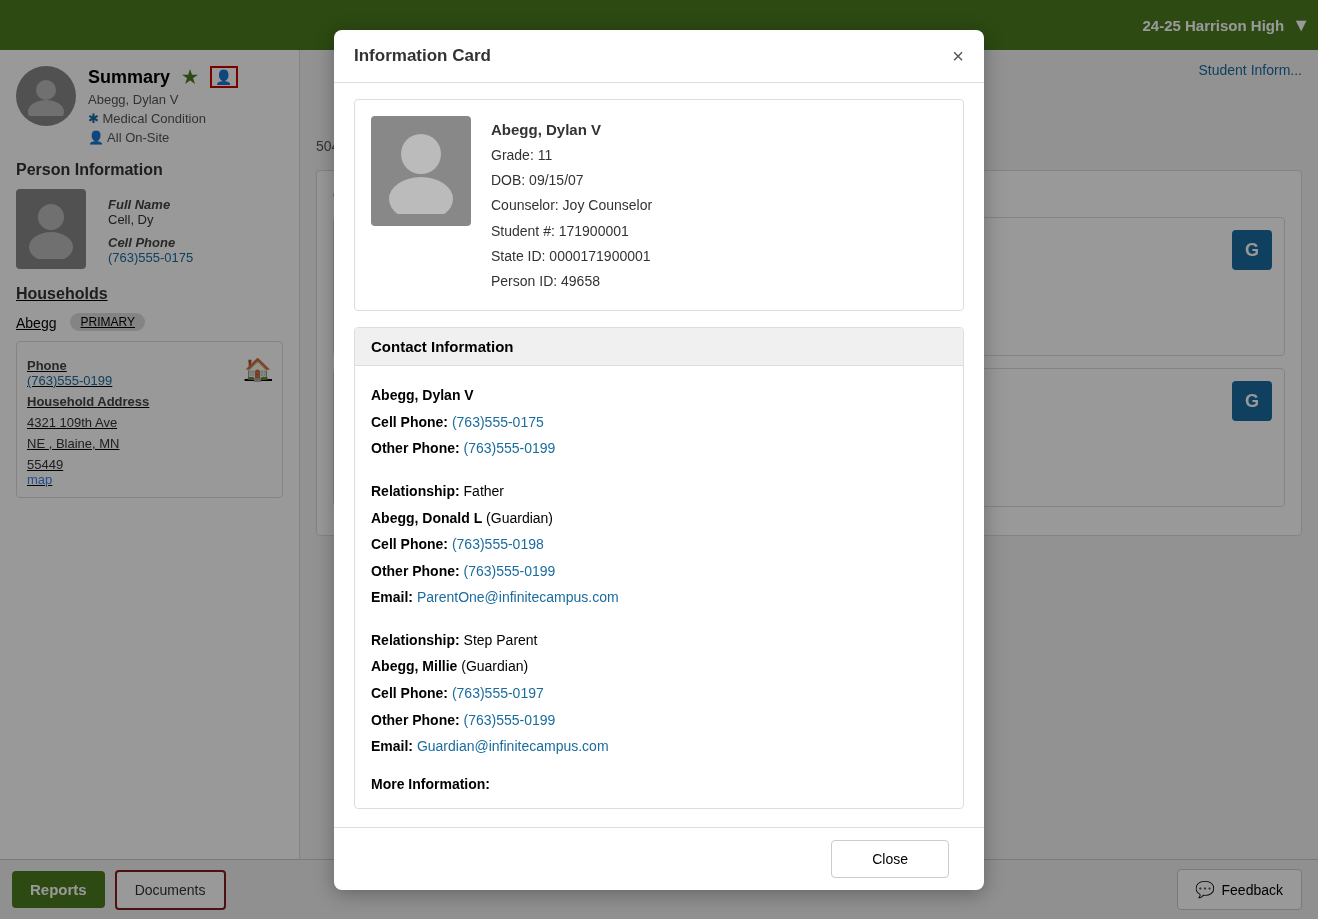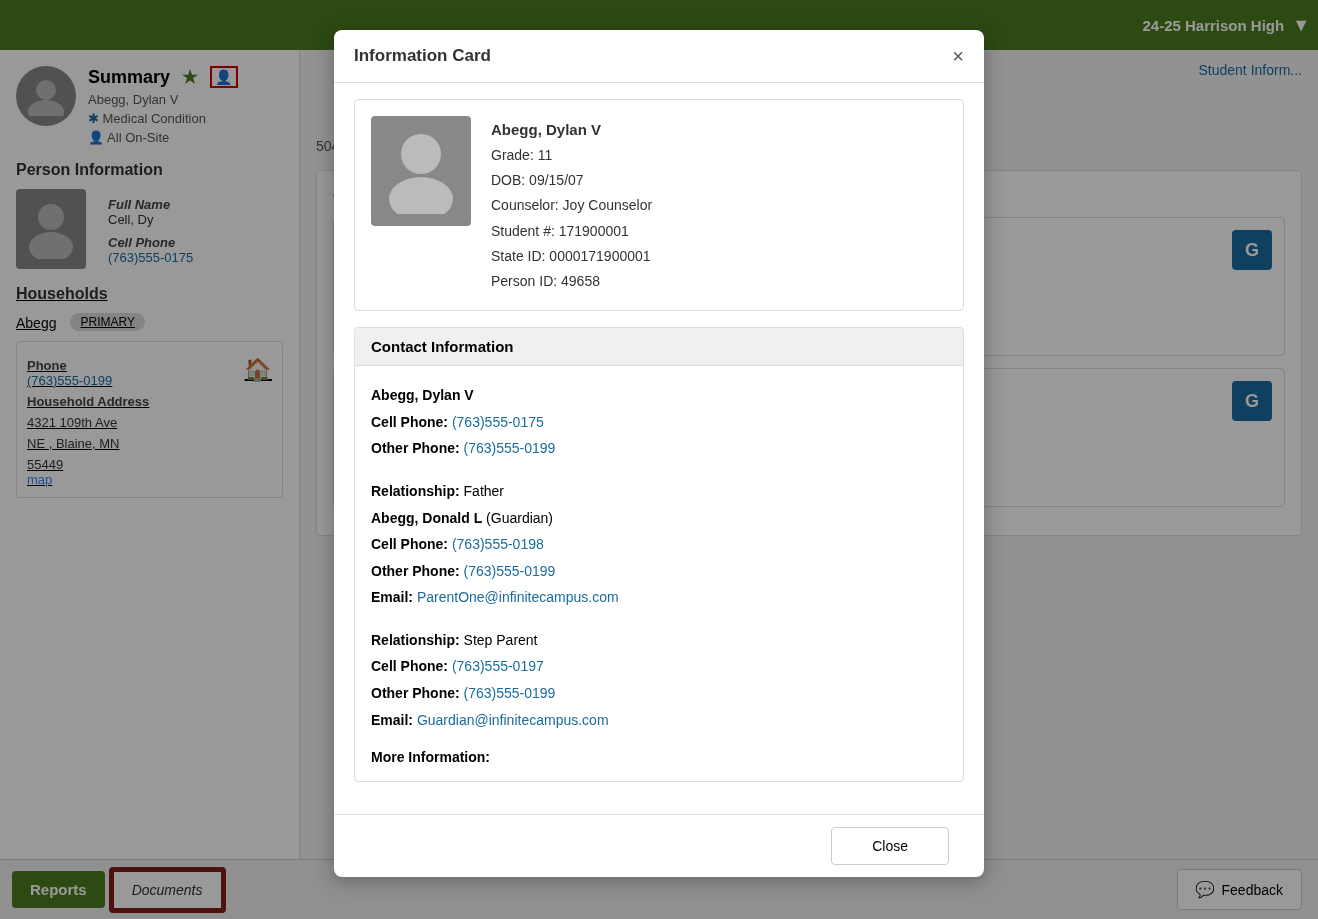--- a/index.html
+++ b/index.html
@@ -215,46 +215,45 @@
     .qc-phone { color: #1a6b9e; font-size: 13px; }
 
     
     .bottom-bar {
       height: 60px;
       background: #f0f0f0;
       border-top: 1px solid #ccc;
       display: flex;
       align-items: center;
       padding: 0 12px;
-      gap: 4px;
+      gap: 10px;
       position: absolute;
       bottom: 0;
       left: 0;
       right: 0;
       z-index: 1;
     }
     .btn-reports {
       background: #4a7c1f;
       color: white;
       border: none;
       border-radius: 4px;
       padding: 10px 18px;
       font-size: 15px;
       font-weight: bold;
       cursor: pointer;
     }
     .btn-documents {
       background: white;
       color: #333;
-      border: 5px solid #7f1d1d;
+      border: 2px solid #7f1d1d;
       border-radius: 4px;
       padding: 10px 18px;
       font-size: 14px;
       cursor: pointer;
-      font-style: italic;
     }
     .feedback-btn {
       position: absolute;
       right: 16px;
       background: white;
       border: 1px solid #ccc;
       border-radius: 4px;
       padding: 10px 18px;
       font-size: 14px;
       cursor: pointer;
@@ -573,20 +572,23 @@
           <div>
             <span class="contact-label">Email: </span><a class="contact-link">ParentOne@infinitecampus.com</a>
           </div>
         </div>
 
         <div class="contact-person">
           <div>
             <span class="contact-label">Relationship: </span><span>Step Parent</span>
           </div>
           <div>
+            <span class="contact-person-name">Abegg, Millie</span> <span>(Guardian)</span>
+          </div>
+          <div>
             <span class="contact-label">Cell Phone: </span><a class="contact-link">(763)555-0197</a>
           </div>
           <div>
             <span class="contact-label">Other Phone: </span><a class="contact-link">(763)555-0199</a>
           </div>
           <div>
             <span class="contact-label">Email: </span><a class="contact-link">Guardian@infinitecampus.com</a>
           </div>
         </div>
 

